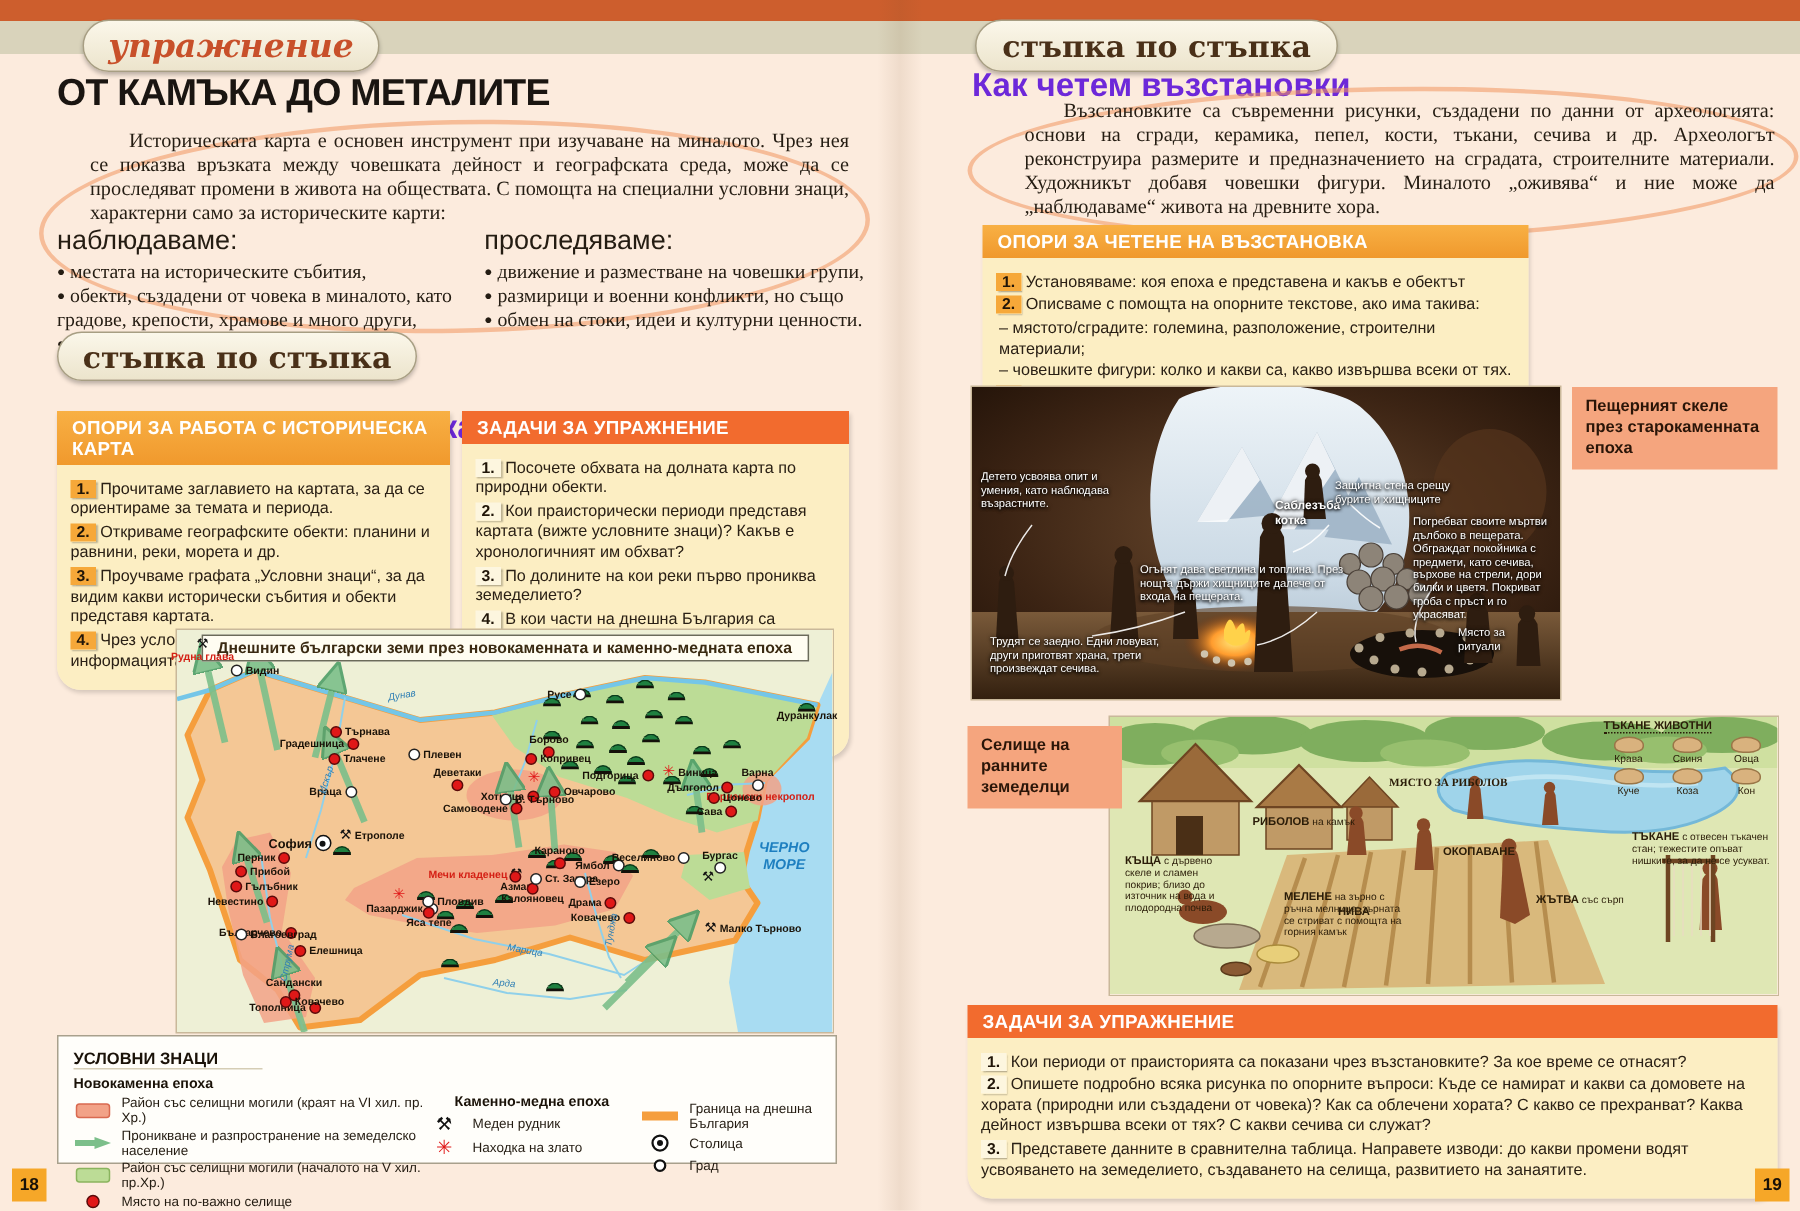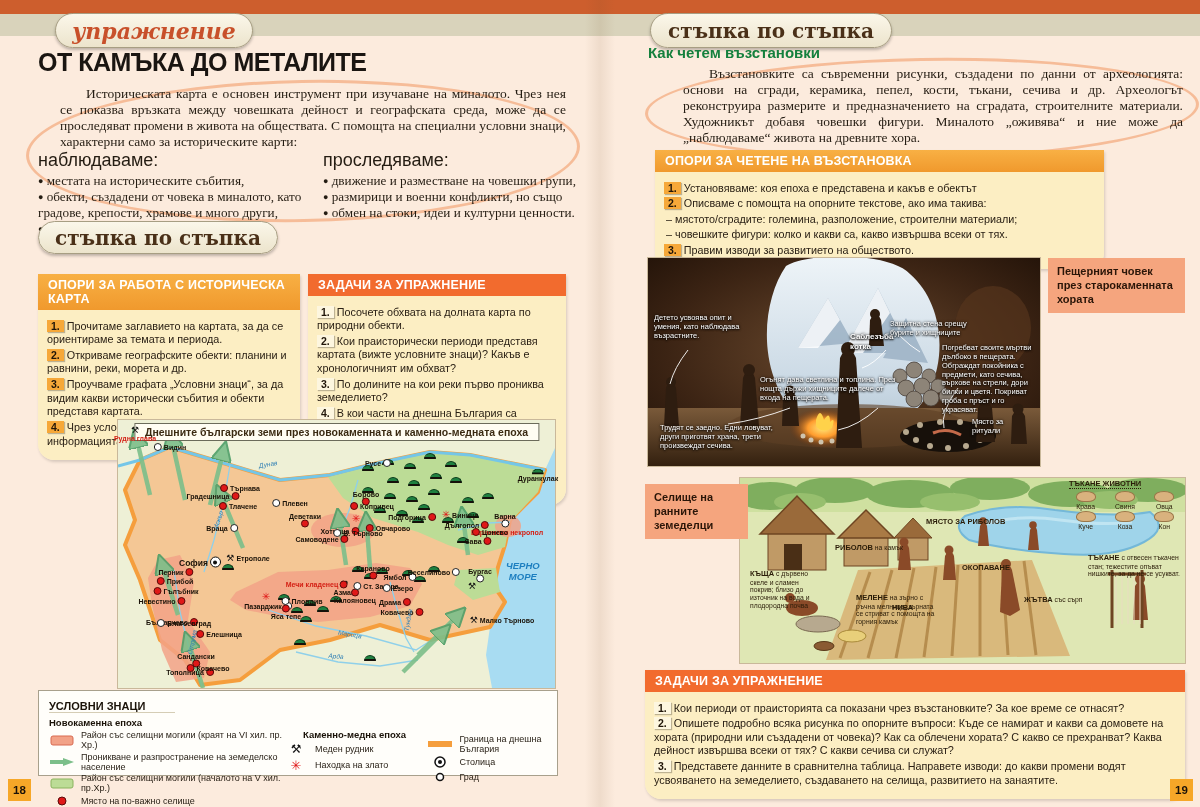--- a/index.html
+++ b/index.html
@@ -16,21 +16,21 @@
   .pill.exercise{color:#c8502a;font-size:22px;font-style:italic;}
   .pill.step{color:#4a3018;font-size:20px;}
   h1.title{position:absolute;margin:0;color:#1a1511;font-size:25px;letter-spacing:-.5px;font-weight:bold;}
   .ring{position:absolute;border:3px solid rgba(240,150,95,.55);border-radius:50%;pointer-events:none;}
   .serif{font-family:"Liberation Serif",serif;color:#241c12;}
   .intro{position:absolute;font-size:13.5px;line-height:1.18;text-align:justify;text-indent:26px;}
   .cols{position:absolute;display:flex;gap:12px;}
   .col{font-family:"Liberation Serif",serif;font-size:13.2px;line-height:1.22;color:#241c12;}
   .colh{font-family:Liberation Sans, sans-serif;font-size:18px;margin-bottom:1px;}
   .blt .bdot{font-size:9px;position:relative;top:-1px;}
-  .subhead{position:absolute;margin:0;color:#15803d;font-size:15px;font-weight:bold;}
+  .subhead{position:absolute;margin:0;color:#6d28d9;font-size:22px;font-weight:bold;}
   
   .box{position:absolute;border-radius:0 0 16px 16px;box-shadow:1px 2px 3px rgba(0,0,0,.15);}
   .box-hd{color:#fff;font-weight:bold;font-size:12.5px;padding:4px 10px;letter-spacing:.2px;}
   .hd-amber{background:linear-gradient(#f8b044,#f0992d);}
   .hd-orange{background:#f26b2e;}
   .box-bd{background:#fceec3;padding:7px 9px 9px 9px;border-radius:0 0 16px 16px;}
   .itm{font-size:10.8px;line-height:1.25;color:#2a2015;margin:2.5px 0;}
   .sub{font-size:10.8px;line-height:1.25;color:#2a2015;margin:1px 0 1px 2px;}
   .num{font-weight:bold;font-size:10.5px;padding:0 4px;box-shadow:1px 1px 1px rgba(0,0,0,.25);}
   .num-amber{background:#f6a839;color:#201508;}
@@ -536,21 +536,21 @@
   </div>
 
   <div class="pnum" style="left:8px;top:779px;">18</div>
 
   <div class="pill step" style="left:650px;top:13px;width:240px;height:33px;">стъпка по стъпка</div>
   <h2 class="subhead" style="left:648px;top:44px;">Как четем възстановки</h2>
 
   <div class="ring" style="left:645px;top:58px;width:548px;height:96px;transform:rotate(-1deg);"></div>
   <div class="intro serif" style="left:683px;top:66px;width:500px;">Възстановките са съвременни рисунки, създадени по данни от археологията: основи на сгради, керамика, пепел, кости, тъкани, сечива и др. Археологът реконструира размерите и предназначението на сградата, строителните материали. Художникът добавя човешки фигури. Миналото „оживява“ и ние може да „наблюдаваме“ живота на древните хора.</div>
 
-  <div class="box" style="left:655px;top:150px;width:449px;">
+  <div class="box" style="left:655px;top:150px;width:364px;">
     <div class="box-hd hd-amber">ОПОРИ ЗА ЧЕТЕНЕ НА ВЪЗСТАНОВКА</div>
     <div class="box-bd" id="ropori-items">
         <div class="itm"><span class="num num-amber">1.</span> <span class="itxt">Установяваме: коя епоха е представена и какъв е обектът</span></div>
         <div class="itm"><span class="num num-amber">2.</span> <span class="itxt">Описваме с помощта на опорните текстове, ако има такива:</span></div>
         <div class="sub">– мястото/сградите: големина, разположение, строителни материали;</div>
         <div class="sub">– човешките фигури: колко и какви са, какво извършва всеки от тях.</div>
         <div class="itm"><span class="num num-amber">3.</span> <span class="itxt">Правим изводи за развитието на обществото.</span></div>
       </div>
   </div>
 
@@ -652,21 +652,21 @@
     <div id="cave-overlay">
         <div class="ann" style="left: 6px; top: 56px; width: 92px;">Детето усвоява опит и умения, като наблюдава възрастните.</div>
         <div class="ann" style="left: 202px; top: 74px; width: 62px;"><b>Саблезъба котка</b></div>
         <div class="ann" style="left: 242px; top: 62px; width: 96px;">Защитна стена срещу бурите и хищниците</div>
         <div class="ann" style="left: 112px; top: 118px; width: 142px;">Огънят дава светлина и топлина. През нощта държи хищниците далече от входа на пещерата.</div>
         <div class="ann" style="left: 294px; top: 86px; width: 94px;">Погребват своите мъртви дълбоко в пещерата. Обграждат покойника с предмети, като сечива, върхове на стрели, дори билки и цветя. Покриват гроба с пръст и го украсяват.</div>
         <div class="ann" style="left: 12px; top: 166px; width: 122px;">Трудят се заедно. Едни ловуват, други приготвят храна, трети произвеждат сечива.</div>
         <div class="ann" style="left: 324px; top: 160px; width: 60px;">Място за ритуали</div>
       </div>
   </div>
-  <div class="tag" style="left:1048px;top:258px;width:137px;">Пещерният човек през старокаменната хората</div>
+  <div class="tag" style="left:1048px;top:258px;width:137px;">Пещерният скеле през старокаменната епоха</div>
 
   <div class="scene" style="left:740px;top:478px;width:445px;height:185px;">
     <svg viewBox="0 0 445 185">
       <rect width="445" height="185" fill="#dfe7b4"></rect>
       <rect width="445" height="34" fill="#cfe0a0"></rect>
       <g fill="#7fae5e">
           <ellipse cx="30" cy="18" rx="34" ry="14"></ellipse>
           <ellipse cx="95" cy="12" rx="40" ry="13"></ellipse>
           <ellipse cx="170" cy="16" rx="44" ry="14"></ellipse>
           <ellipse cx="250" cy="10" rx="40" ry="12"></ellipse>
@@ -731,21 +731,21 @@
           <line x1="388" y1="98" x2="388" y2="146"></line>
           <line x1="394" y1="98" x2="394" y2="146"></line>
           <line x1="400" y1="98" x2="400" y2="146"></line>
         </g>
 
       <ellipse cx="78" cy="146" rx="22" ry="8" fill="#b7a98f" stroke="#7a6a52"></ellipse>
       <ellipse cx="112" cy="158" rx="14" ry="6" fill="#e8cf7a" stroke="#a98a3a"></ellipse>
       <ellipse cx="84" cy="168" rx="10" ry="4.5" fill="#8a5a33" stroke="#5a3a1a"></ellipse>
     </svg>
     <div id="farm-overlay">
-        <div class="fann" style="left: 186px; top: 40px; width: 90px;"><span class="ft">МЯСТО ЗА РИБОЛОВ</span></div>
+        <div class="fann" style="left: 186px; top: 40px; width: 90px; font-family: Liberation Serif, serif;"><span class="ft">МЯСТО ЗА РИБОЛОВ</span></div>
         <div class="fann" style="left: 95px; top: 66px; width: 90px;"><span class="ft">РИБОЛОВ</span> на камък</div>
         <div class="fann" style="left: 222px; top: 86px; width: 70px;"><span class="ft">ОКОПАВАНЕ</span></div>
         <div class="fann" style="left: 10px; top: 92px; width: 72px;"><span class="ft">КЪЩА</span> с дървено скеле и сламен покрив; близо до източник на вода и плодородна почва</div>
         <div class="fann" style="left: 116px; top: 116px; width: 80px;"><span class="ft">МЕЛЕНЕ</span> на зърно с ръчна мелница; зърната се стриват с помощта на горния камък</div>
         <div class="fann" style="left: 152px; top: 126px; width: 50px;"><span class="ft">НИВА</span></div>
         <div class="fann" style="left: 284px; top: 118px; width: 80px;"><span class="ft">ЖЪТВА</span> със сърп</div>
         <div class="fann" style="left: 348px; top: 76px; width: 92px;"><span class="ft">ТЪКАНЕ</span> с отвесен тъкачен стан; тежестите опъват нишките, за да не се усукват.</div>
         <div class="fann" style="right: 4px; top: 2px; width: 112px;"><span class="ft" style="border-bottom:1px dotted #2a1c08;">ТЪКАНЕ ЖИВОТНИ</span><div class="an-grid">
             <div class="an-cell"><div class="an-blob"></div>Крава</div>
             <div class="an-cell"><div class="an-blob"></div>Свиня</div>

